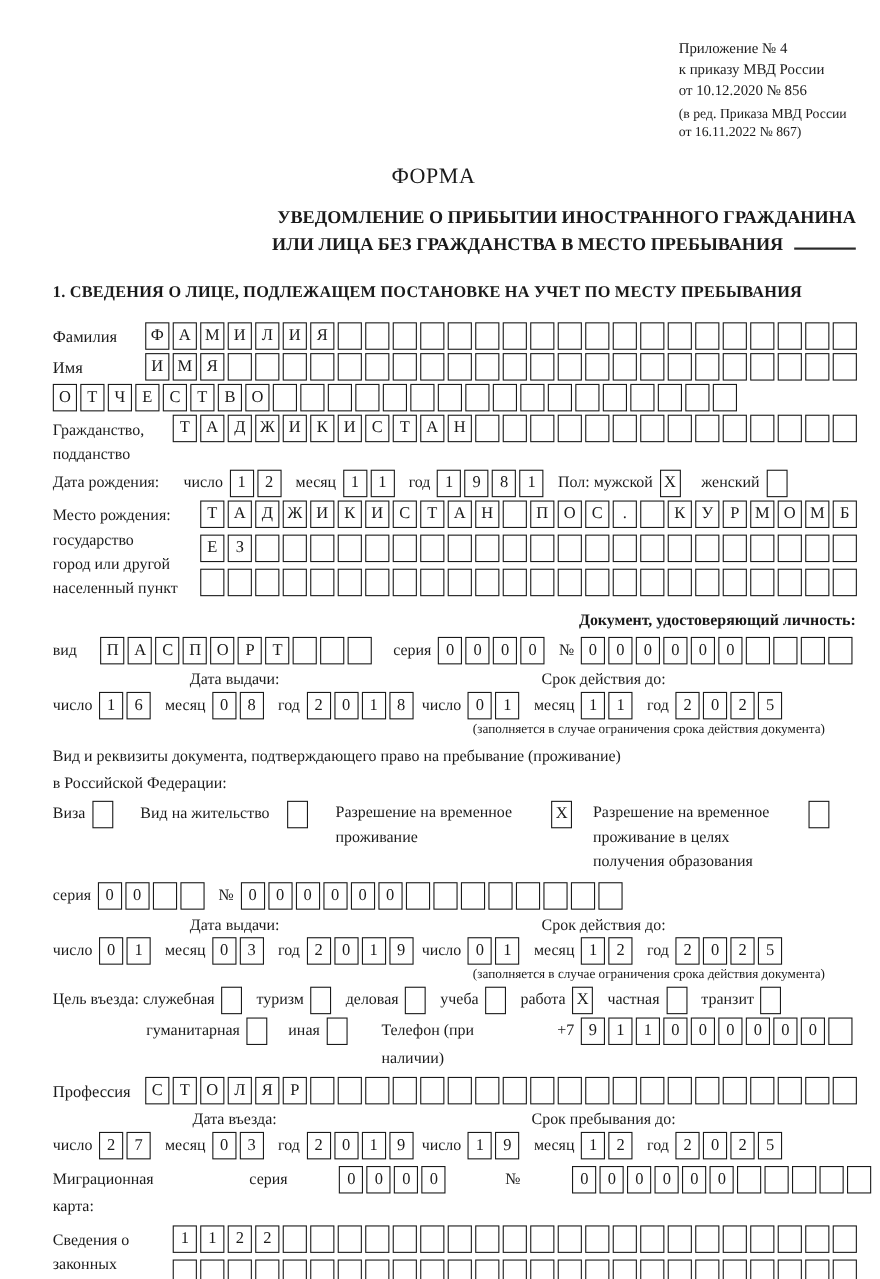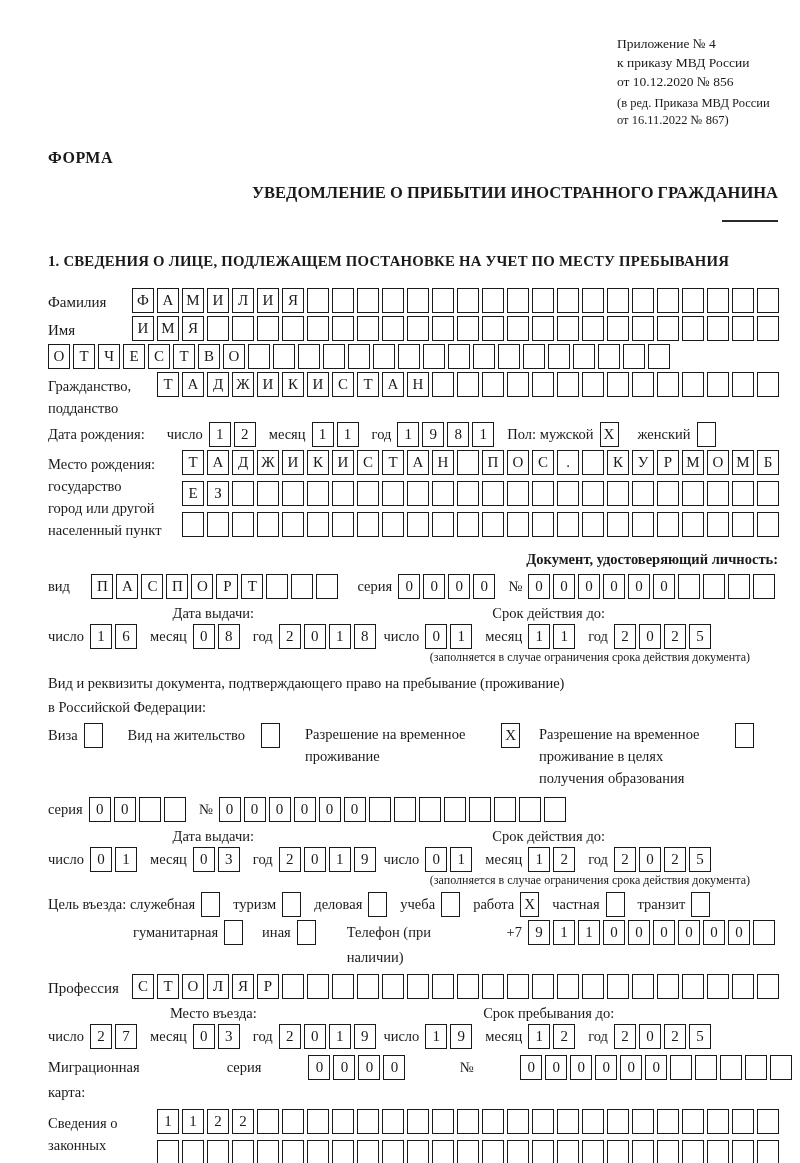--- a/index.html
+++ b/index.html
@@ -4,21 +4,21 @@
 <style>
   html,body{margin:0;padding:0;}
   body{
     width:800px;height:1163px;background:#ffffff;color:#1a1a1a;
     font-family:"Liberation Serif",serif;overflow:hidden;
   }
   .page{box-sizing:border-box;width:800px;height:1163px;padding:34px 22px 0 48px;}
 
   .annex{margin-left:569px;font-size:13.5px;line-height:19px;}
   .annex-note{margin-left:569px;font-size:12.5px;line-height:17px;margin-top:4px;}
-  .forma{text-align:left;padding-right:38px;font-weight:bold;font-size:16px;margin-top:20px;letter-spacing:.5px;}
+  .forma{text-align:center;padding-right:38px;font-weight:normal;font-size:20px;margin-top:20px;letter-spacing:.5px;}
   .title{text-align:right;font-weight:bold;font-size:16.5px;line-height:24px;margin-top:14px;}
   .blank{display:inline-block;width:56px;height:13px;border-bottom:2.5px solid #2a2a2a;margin-left:10px;}
   .section{font-weight:bold;font-size:14.8px;margin-top:24px;letter-spacing:.2px;}
 
   .rows{margin-top:18px;}
   .row{display:flex;align-items:flex-start;margin-bottom:3px;}
   .lbl{font-size:15px;line-height:21px;padding-top:4px;flex:0 0 auto;}
   .w84{width:84px;} .w109{width:109px;} .w134{width:134px;}
   .lbl-col{font-size:14.5px;line-height:22px;padding-top:3px;flex:0 0 auto;}
 
@@ -60,21 +60,21 @@
   </div>
   <div class="annex-note">
     <div>(в ред. Приказа МВД России</div>
     <div>от 16.11.2022 № 867)</div>
   </div>
 
   <div class="forma">ФОРМА</div>
 
   <div class="title">
     <div>УВЕДОМЛЕНИЕ О ПРИБЫТИИ ИНОСТРАННОГО ГРАЖДАНИНА</div>
-    <div><span class="blank"></span></div>
+    <div><span>ИЛИ ЛИЦА БЕЗ ГРАЖДАНСТВА В МЕСТО ПРЕБЫВАНИЯ</span><span class="blank"></span></div>
   </div>
 
   <div class="section">1. СВЕДЕНИЯ О ЛИЦЕ, ПОДЛЕЖАЩЕМ ПОСТАНОВКЕ НА УЧЕТ ПО МЕСТУ ПРЕБЫВАНИЯ</div>
 
   <div class="rows">
 
     <div class="row">
       <div class="lbl w84">Фамилия</div>
       <div class="cells">
           <span class="cell">Ф</span>
@@ -565,21 +565,21 @@
           <span class="cell"></span>
           <span class="cell"></span>
           <span class="cell"></span>
           <span class="cell"></span>
           <span class="cell"></span>
         </div>
     </div>
 
     <div class="row dates-row">
       <div class="dategroup">
-        <div class="dg-header">Место въезда:</div>
+        <div class="dg-header">Дата въезда:</div>
         <div class="dg-line">
           <span class="inline-lbl">число</span>
           <div class="cells">
               <span class="cell">2</span>
               <span class="cell">7</span>
             </div>
           <span class="inline-lbl ml10">месяц</span>
           <div class="cells">
               <span class="cell">0</span>
               <span class="cell">3</span>

